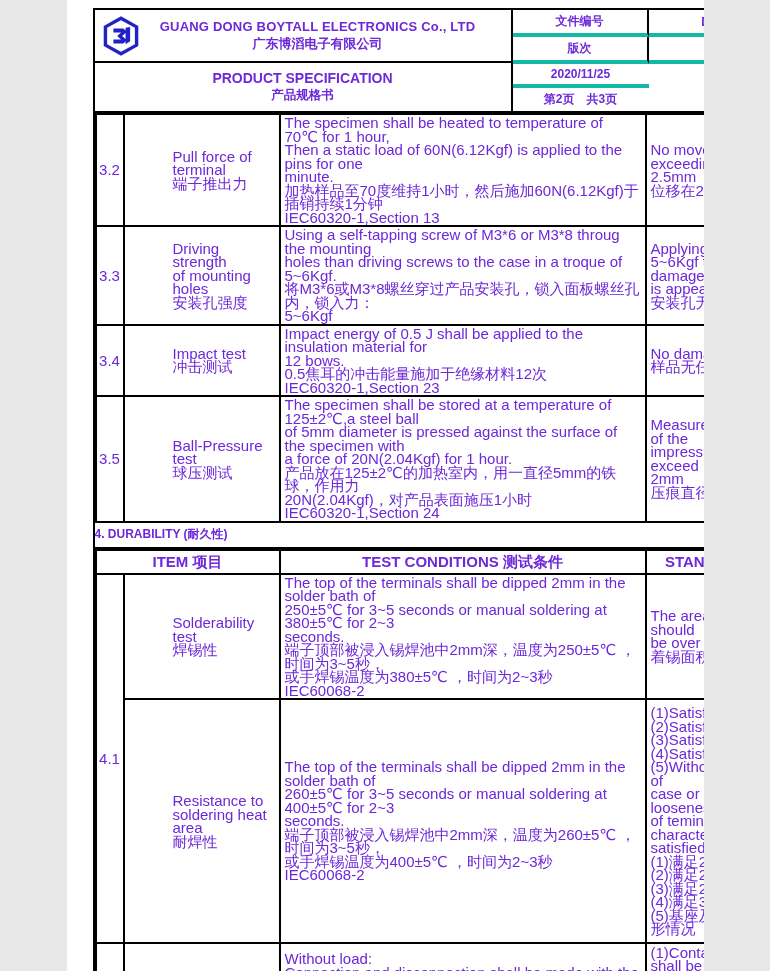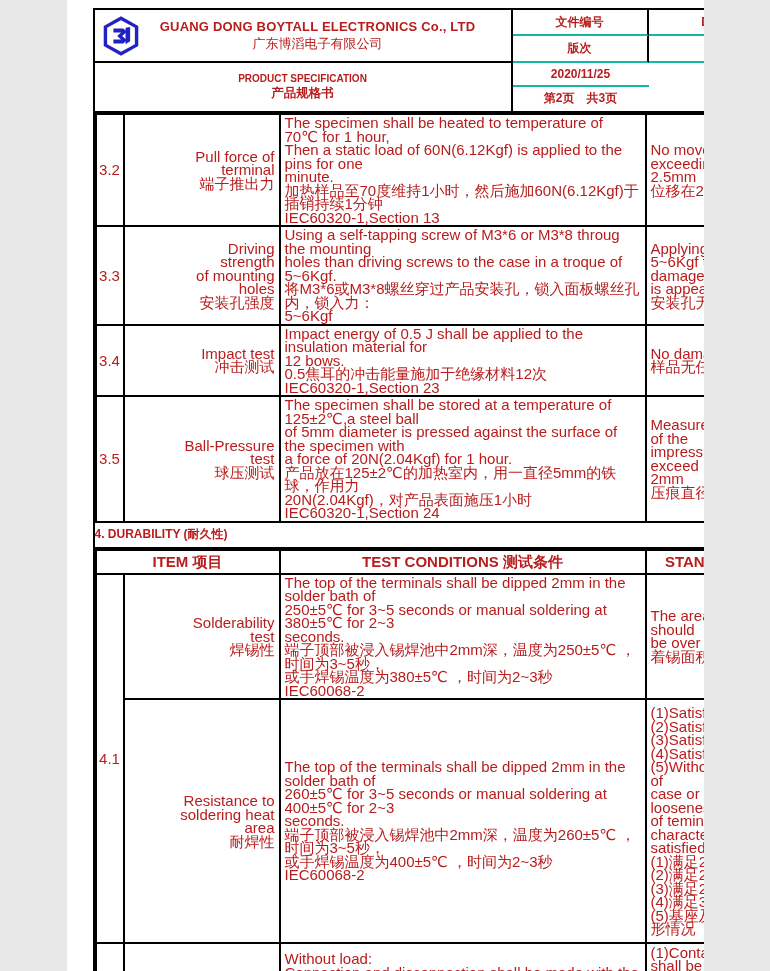--- a/index.html
+++ b/index.html
@@ -1,56 +1,56 @@
 <!DOCTYPE html>
 <html><head>
 <meta charset="utf-8">
 <style>
   html,body { margin:0; padding:0; background:#e8e8e8; }
   .page {
     width:637px; height:971px; background:#ffffff; position:relative;
-    font-family:"Liberation Sans","DejaVu Sans",sans-serif; color:#b91c1c;
+    font-family:"Liberation Sans","DejaVu Sans",sans-serif; color:#6d28d9;
     box-sizing:border-box; margin:0 auto; overflow:hidden;
   }
   .frame {
     position:absolute; left:26px; top:8px; width:716px;
     border:2px solid #000; box-sizing:border-box; background:#fff;
   }
   .ml { white-space:pre-line; }
 
   
   .hdr { display:flex; border-bottom:2px solid #000; height:101px; }
   .hdr-left { width:418px; border-right:2px solid #000; box-sizing:border-box;
               display:flex; flex-direction:column; }
   .company-cell { height:53px; border-bottom:2px solid #000; box-sizing:border-box;
                   position:relative; display:flex; flex-direction:column;
                   align-items:center; justify-content:center; }
   .company-en { font-size:13px; font-weight:bold; letter-spacing:.2px; padding-left:30px; }
-  .company-cn { font-size:13px; font-weight:normal; padding-left:30px; margin-top:1px; }
+  .company-cn { font-size:13px; font-weight:bold; padding-left:30px; margin-top:1px; }
   .logo { position:absolute; left:7px; top:6px; width:38px; height:40px; }
   .spec-cell { flex:1; display:flex; flex-direction:column; align-items:center; justify-content:center; }
-  .spec-en { font-size:10px; font-weight:bold; }
+  .spec-en { font-size:14px; font-weight:bold; }
   .spec-cn { font-size:12.5px; font-weight:bold; margin-top:1px; }
   .hdr-right { flex:1; display:grid; grid-template-columns:136px 1fr; }
   .meta-label, .meta-value {
-    border-bottom:2px solid #14b8a6; box-sizing:border-box;
+    border-bottom:4px solid #14b8a6; box-sizing:border-box;
     display:flex; align-items:center; justify-content:center;
     font-size:12px; font-weight:bold;
   }
   .meta-label { border-right:2px solid #000; }
   .hdr-right .r4 { border-bottom:none; }
 
   
   table.main { border-collapse:collapse; table-layout:fixed; width:100%; }
   table.main td, table.main th {
     border:2px solid #000; padding:1px 4px; font-size:15px; line-height:13.5px;
     vertical-align:middle; box-sizing:border-box; overflow:hidden;
   }
   table.main .no   { text-align:center; padding:1px 1px; }
-  table.main .item { text-align:right;padding-left:48px; }
+  table.main .item { text-align:left;padding-left:48px; }
   table.main .cond { vertical-align:top; }
   table.main .cond.mid { vertical-align:middle; }
   table.main .std  { vertical-align:middle; }
   table.main th { font-weight:bold; text-align:center; line-height:14px; }
   
   table.main { margin:0; }
 
   .sec4-title {
     border-bottom:2px solid #000; height:26px; box-sizing:border-box;
     display:flex; align-items:center; 

